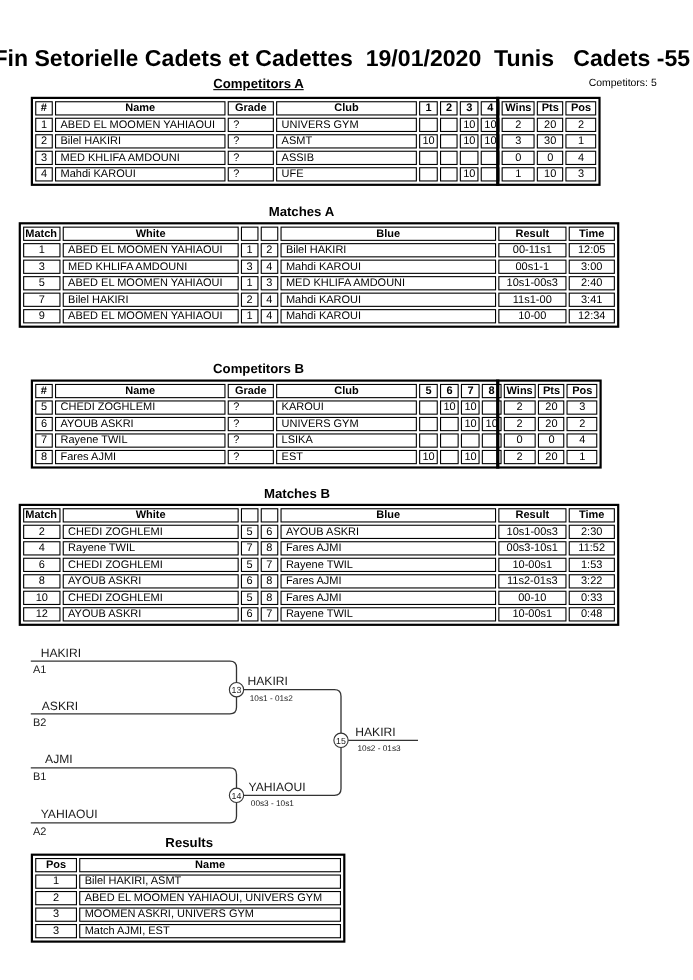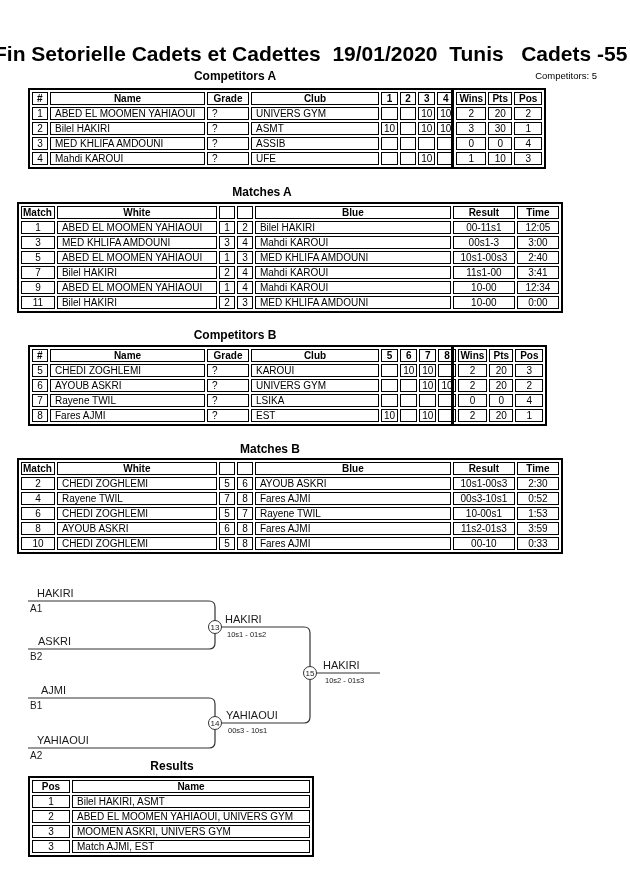--- a/index.html
+++ b/index.html
@@ -41,21 +41,21 @@
   .bk-score{font-size:7.5px;}
   .bk-badge{font-size:8px;}
 </style>
 </head>
 <body>
 
 <div id="page">
 
   <div class="title">Fin Setorielle Cadets et Cadettes  19/01/2020  Tunis   Cadets -55</div>
 
-  <div class="sec-heading" style="left:235px;top:69px;">Competitors A</div>
+  <div class="sec-heading" style="left:235px;top:69px;text-decoration:underline;">Competitors A</div>
   <div class="comp-count">Competitors: 5</div>
 
   <div class="tblwrap" style="left:28px;top:88px;">
     <table class="grid comp">
       <colgroup>
         <col style="width:16px">
           <col style="width:155px">
           <col style="width:42px">
           <col style="width:128px">
         <col style="width:16px">
@@ -132,21 +132,21 @@
             <td></td>
             <td>1</td>
             <td>10</td>
             <td>3</td>
           </tr>
         </tbody>
       </table>
   </div>
   <div class="thick-div" style="left:451px;top:88px;height:81px;"></div>
 
-  <div class="sec-heading" style="left:262px;top:185px;">Matches A</div>
+  <div class="sec-heading" style="left:274px;top:185px;">Matches A</div>
 
   <div class="tblwrap" style="left:17px;top:202px;">
     <table class="grid match">
       <colgroup>
         <col style="width:32px">
           <col style="width:160px">
           <col style="width:16px">
           <col style="width:16px">
         <col style="width:196px">
           <col style="width:62px">
@@ -172,21 +172,21 @@
             <td>Bilel HAKIRI</td>
             <td>00-11s1</td>
             <td>12:05</td>
           </tr>
           <tr>
             <td>3</td>
             <td>MED KHLIFA AMDOUNI</td>
             <td>3</td>
             <td>4</td>
             <td>Mahdi KAROUI</td>
-            <td>00s1-3</td>
+            <td>00s1-1</td>
             <td>3:00</td>
           </tr>
           <tr>
             <td>5</td>
             <td>ABED EL MOOMEN YAHIAOUI</td>
             <td>1</td>
             <td>3</td>
             <td>MED KHLIFA AMDOUNI</td>
             <td>10s1-00s3</td>
             <td>2:40</td>
@@ -201,29 +201,20 @@
             <td>3:41</td>
           </tr>
           <tr>
             <td>9</td>
             <td>ABED EL MOOMEN YAHIAOUI</td>
             <td>1</td>
             <td>4</td>
             <td>Mahdi KAROUI</td>
             <td>10-00</td>
             <td>12:34</td>
-          </tr>
-          <tr>
-            <td>11</td>
-            <td>Bilel HAKIRI</td>
-            <td>2</td>
-            <td>3</td>
-            <td>MED KHLIFA AMDOUNI</td>
-            <td>10-00</td>
-            <td>0:00</td>
           </tr>
         </tbody>
       </table>
   </div>
 
   <div class="sec-heading" style="left:235px;top:328px;">Competitors B</div>
 
   <div class="tblwrap" style="left:28px;top:345px;">
     <table class="grid comp">
       <colgroup>
@@ -346,48 +337,57 @@
             <td>10s1-00s3</td>
             <td>2:30</td>
           </tr>
           <tr>
             <td>4</td>
             <td>Rayene TWIL</td>
             <td>7</td>
             <td>8</td>
             <td>Fares AJMI</td>
             <td>00s3-10s1</td>
-            <td>0:52</td>
+            <td>11:52</td>
           </tr>
           <tr>
             <td>6</td>
             <td>CHEDI ZOGHLEMI</td>
             <td>5</td>
             <td>7</td>
             <td>Rayene TWIL</td>
             <td>10-00s1</td>
             <td>1:53</td>
           </tr>
           <tr>
             <td>8</td>
             <td>AYOUB ASKRI</td>
             <td>6</td>
             <td>8</td>
             <td>Fares AJMI</td>
             <td>11s2-01s3</td>
-            <td>3:59</td>
+            <td>3:22</td>
           </tr>
           <tr>
             <td>10</td>
             <td>CHEDI ZOGHLEMI</td>
             <td>5</td>
             <td>8</td>
             <td>Fares AJMI</td>
             <td>00-10</td>
             <td>0:33</td>
+          </tr>
+          <tr>
+            <td>12</td>
+            <td>AYOUB ASKRI</td>
+            <td>6</td>
+            <td>7</td>
+            <td>Rayene TWIL</td>
+            <td>10-00s1</td>
+            <td>0:48</td>
           </tr>
         </tbody>
       </table>
   </div>
 
   <svg class="bracket" width="630" height="200" viewBox="0 0 630 200">
 
     <path d="M28 21 H209 Q215 21 215 27 V40.5" fill="none" stroke="#333" stroke-width="1.2"></path>
     <path d="M28 69 H209 Q215 69 215 63 V53.5" fill="none" stroke="#333" stroke-width="1.2"></path>
     <path d="M221.5 47 H304 Q310 47 310 53 V86.5" fill="none" stroke="#333" stroke-width="1.2"></path>

